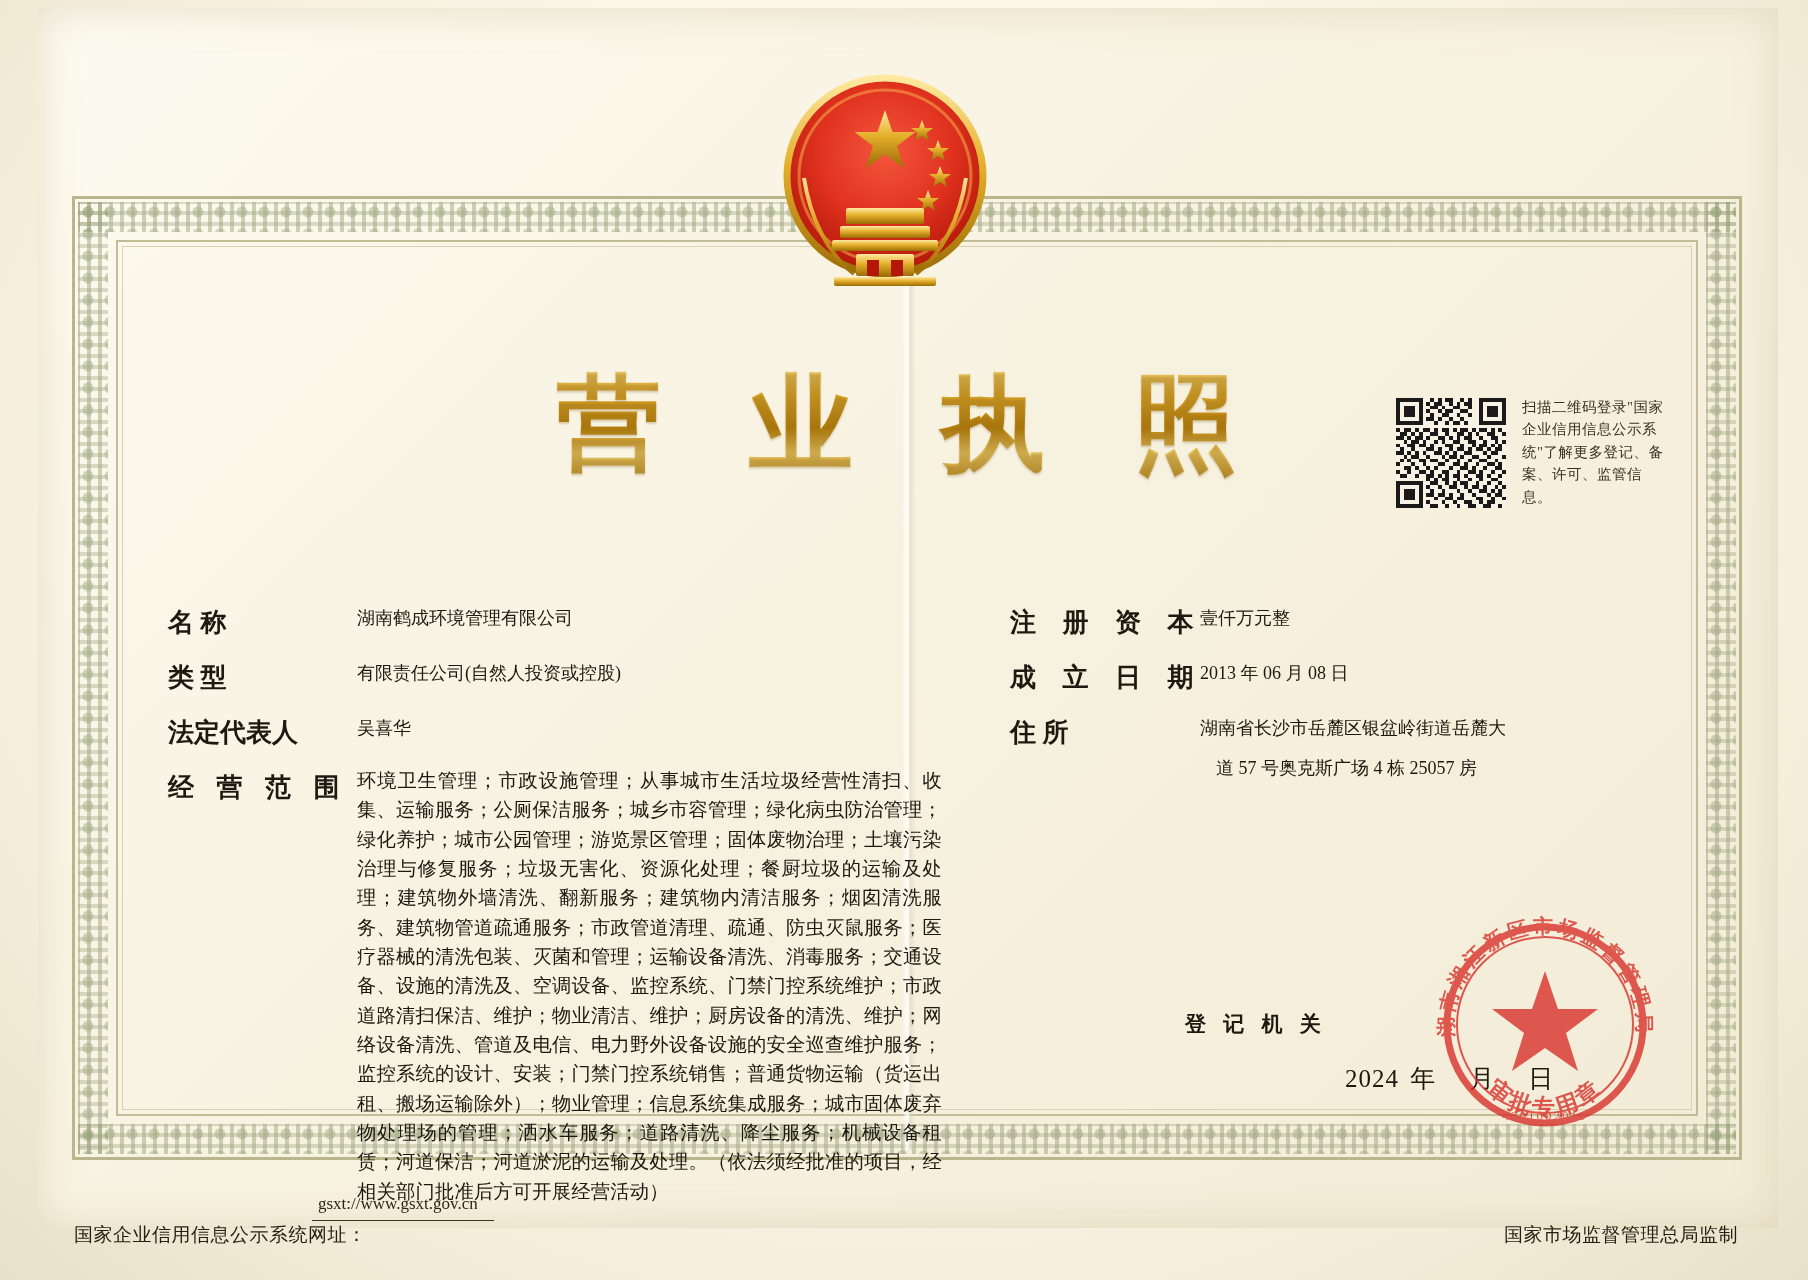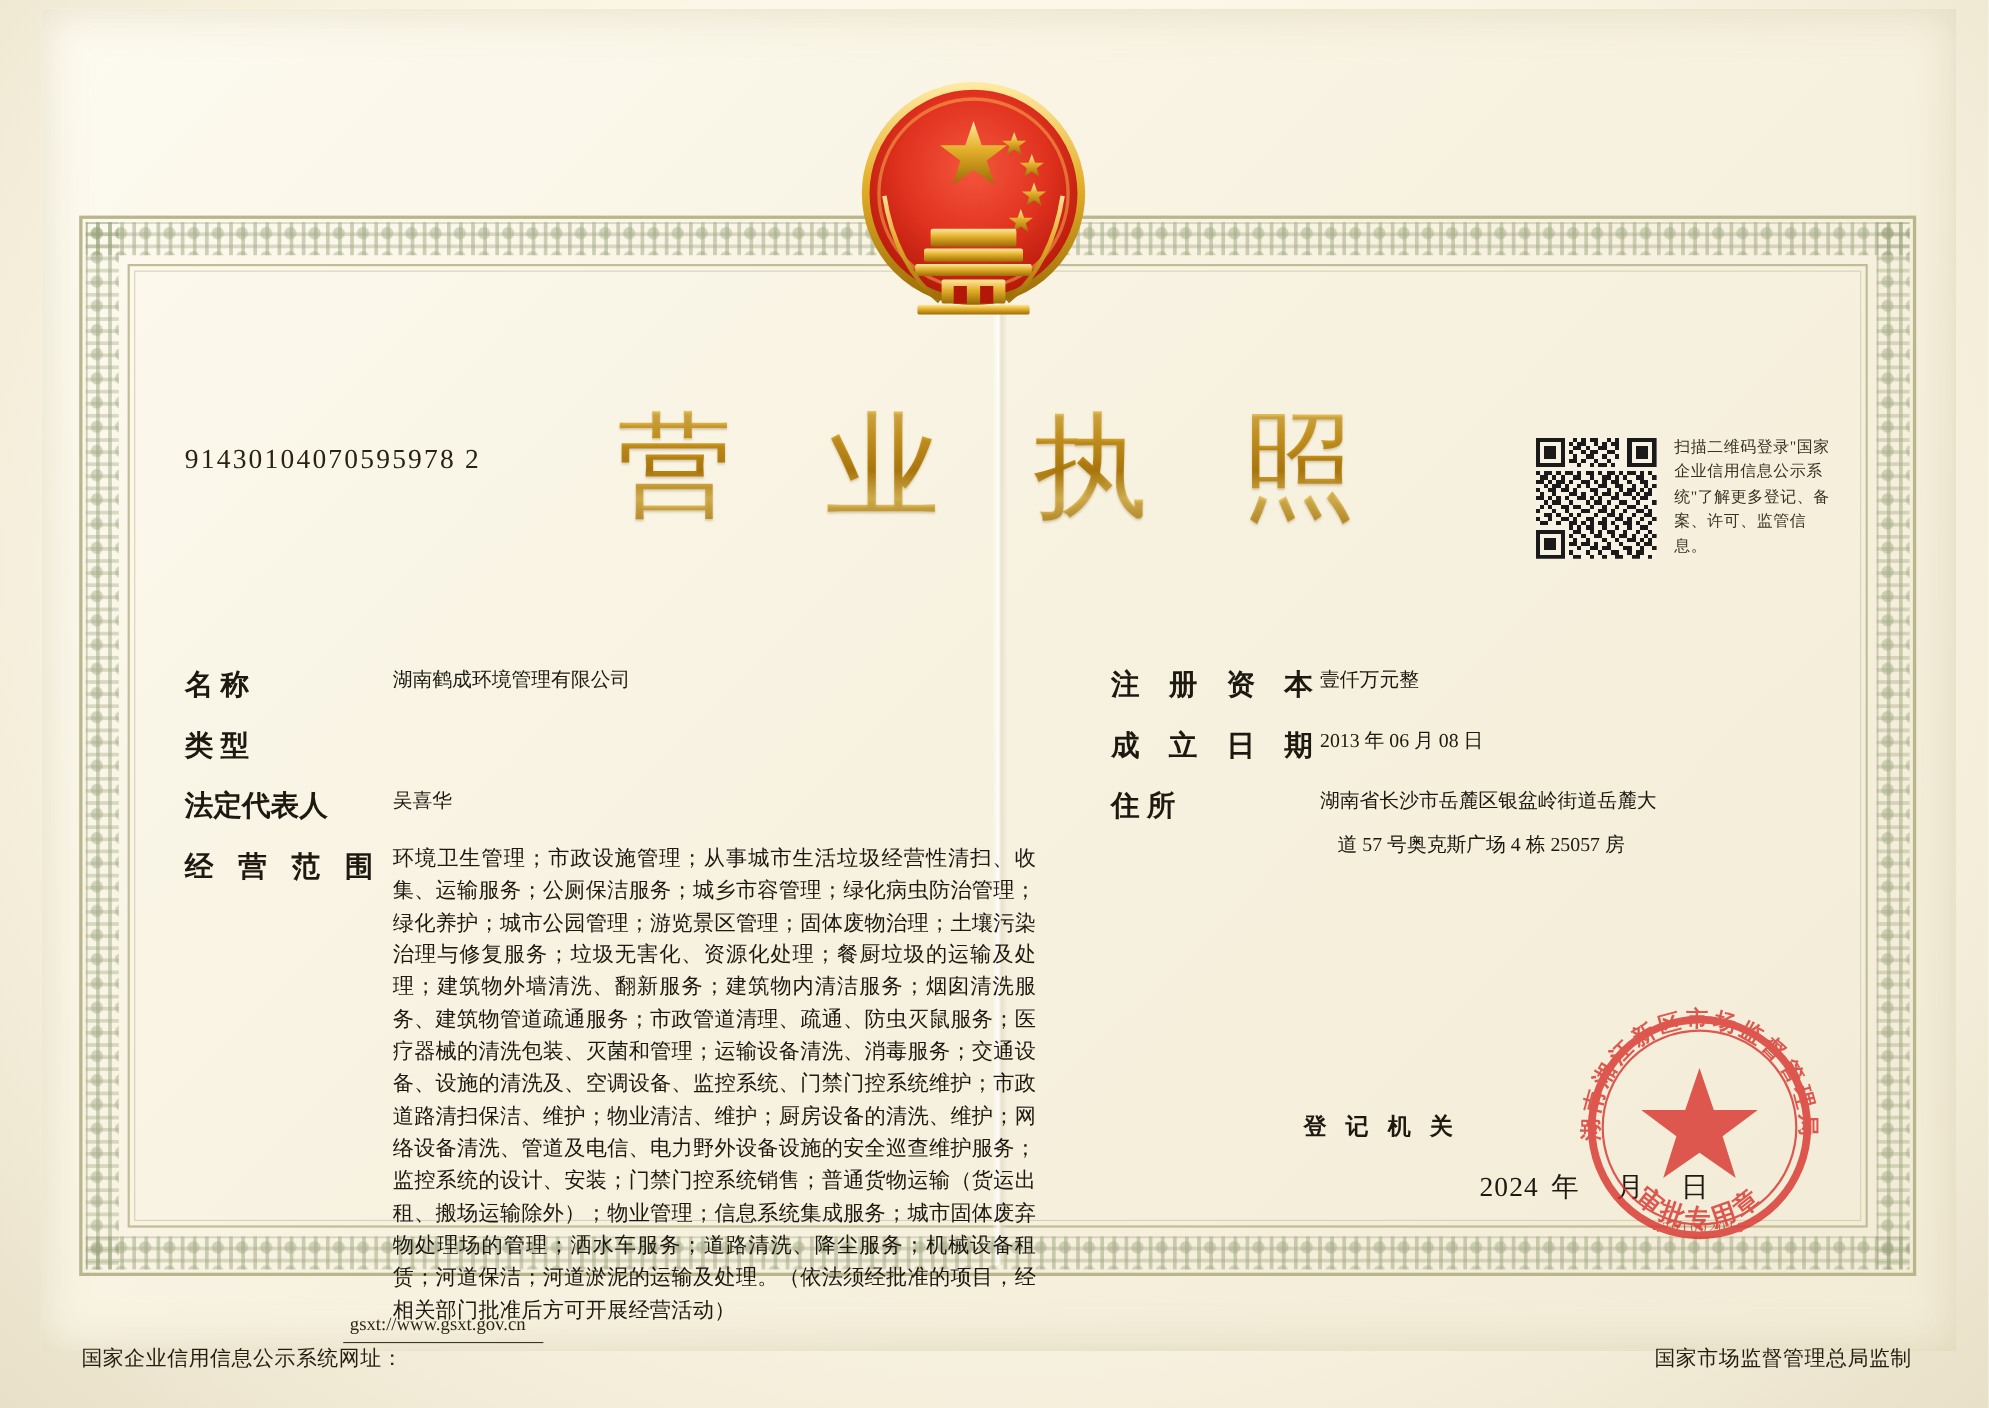--- a/index.html
+++ b/index.html
@@ -78,21 +78,21 @@
   }
 
   
   .title {
     position: absolute;
     left: 540px; top: 355px;
     width: 740px;
     text-align: center;
     font-size: 104px;
     letter-spacing: 26px;
-    font-weight: 400;
+    font-weight: 700;
     font-family: "DejaVu Serif", "Liberation Serif", serif;
     background: linear-gradient(180deg,#f6dd8c 0%, #d9a52a 28%, #b9810d 52%, #e9c763 70%, #a87309 100%);
     -webkit-background-clip: text;
     background-clip: text;
     color: transparent;
     text-shadow: 0 2px 2px rgba(120,85,10,.25);
     white-space: nowrap;
   }
 
   
@@ -275,21 +275,20 @@
       <g stroke="url(#gGold)" stroke-width="4" fill="none" opacity=".95">
         <path d="M34,120 C40,160 58,196 84,216"></path>
         <path d="M196,120 C190,160 172,196 146,216"></path>
       </g>
     </svg>
   </div>
 
   <div class="title">营 业 执 照</div>
 
   <div class="code-block">
-    <div class="code-value">91430104070595978 2</div>
   </div>
 
   <div class="qr-wrap">
     <svg viewBox="0 0 29 29" width="110" height="110" shape-rendering="crispEdges" aria-hidden="true">
       <rect width="29" height="29" fill="#f7f2e4"></rect>
       <g fill="#1a1a1a">
         <path d="M0,0h7v7h-7z M1,1v5h5v-5z"></path>
         <rect x="2" y="2" width="3" height="3"></rect>
         <path d="M22,0h7v7h-7z M23,1v5h5v-5z"></path>
         <rect x="24" y="2" width="3" height="3"></rect>
@@ -509,20 +508,21 @@
           <rect x="27" y="28" width="1" height="1"></rect>
       </g>
     </svg>
   </div>
   <div class="qr-note">扫描二维码登录"国家企业信用信息公示系统"了解更多登记、备案、许可、监管信息。</div>
 
   <div class="field-label" style="left:168px; top:605px;">名        称</div>
   <div class="field-value" style="left:357px; top:606px;">湖南鹤成环境管理有限公司</div>
 
   <div class="field-label" style="left:168px; top:660px;">类        型</div>
+  <div class="field-value" style="left:357px; top:661px;">有限责任公司(自然人投资或控股)</div>
 
   <div class="field-label" style="left:168px; top:715px;">法定代表人</div>
   <div class="field-value" style="left:357px; top:716px;">吴喜华</div>
 
   <div class="field-label" style="left:168px; top:770px; letter-spacing:8px;">经 营 范 围</div>
   <div class="scope-value">环境卫生管理；市政设施管理；从事城市生活垃圾经营性清扫、收集、运输服务；公厕保洁服务；城乡市容管理；绿化病虫防治管理；绿化养护；城市公园管理；游览景区管理；固体废物治理；土壤污染治理与修复服务；垃圾无害化、资源化处理；餐厨垃圾的运输及处理；建筑物外墙清洗、翻新服务；建筑物内清洁服务；烟囱清洗服务、建筑物管道疏通服务；市政管道清理、疏通、防虫灭鼠服务；医疗器械的清洗包装、灭菌和管理；运输设备清洗、消毒服务；交通设备、设施的清洗及、空调设备、监控系统、门禁门控系统维护；市政道路清扫保洁、维护；物业清洁、维护；厨房设备的清洗、维护；网络设备清洗、管道及电信、电力野外设备设施的安全巡查维护服务；监控系统的设计、安装；门禁门控系统销售；普通货物运输（货运出租、搬场运输除外）；物业管理；信息系统集成服务；城市固体废弃物处理场的管理；洒水车服务；道路清洗、降尘服务；机械设备租赁；河道保洁；河道淤泥的运输及处理。（依法须经批准的项目，经相关部门批准后方可开展经营活动）</div>
 
   <div class="field-label" style="left:1010px; top:605px; letter-spacing:10px;">注 册 资 本</div>
   <div class="field-value" style="left:1200px; top:606px;">壹仟万元整</div>
 

